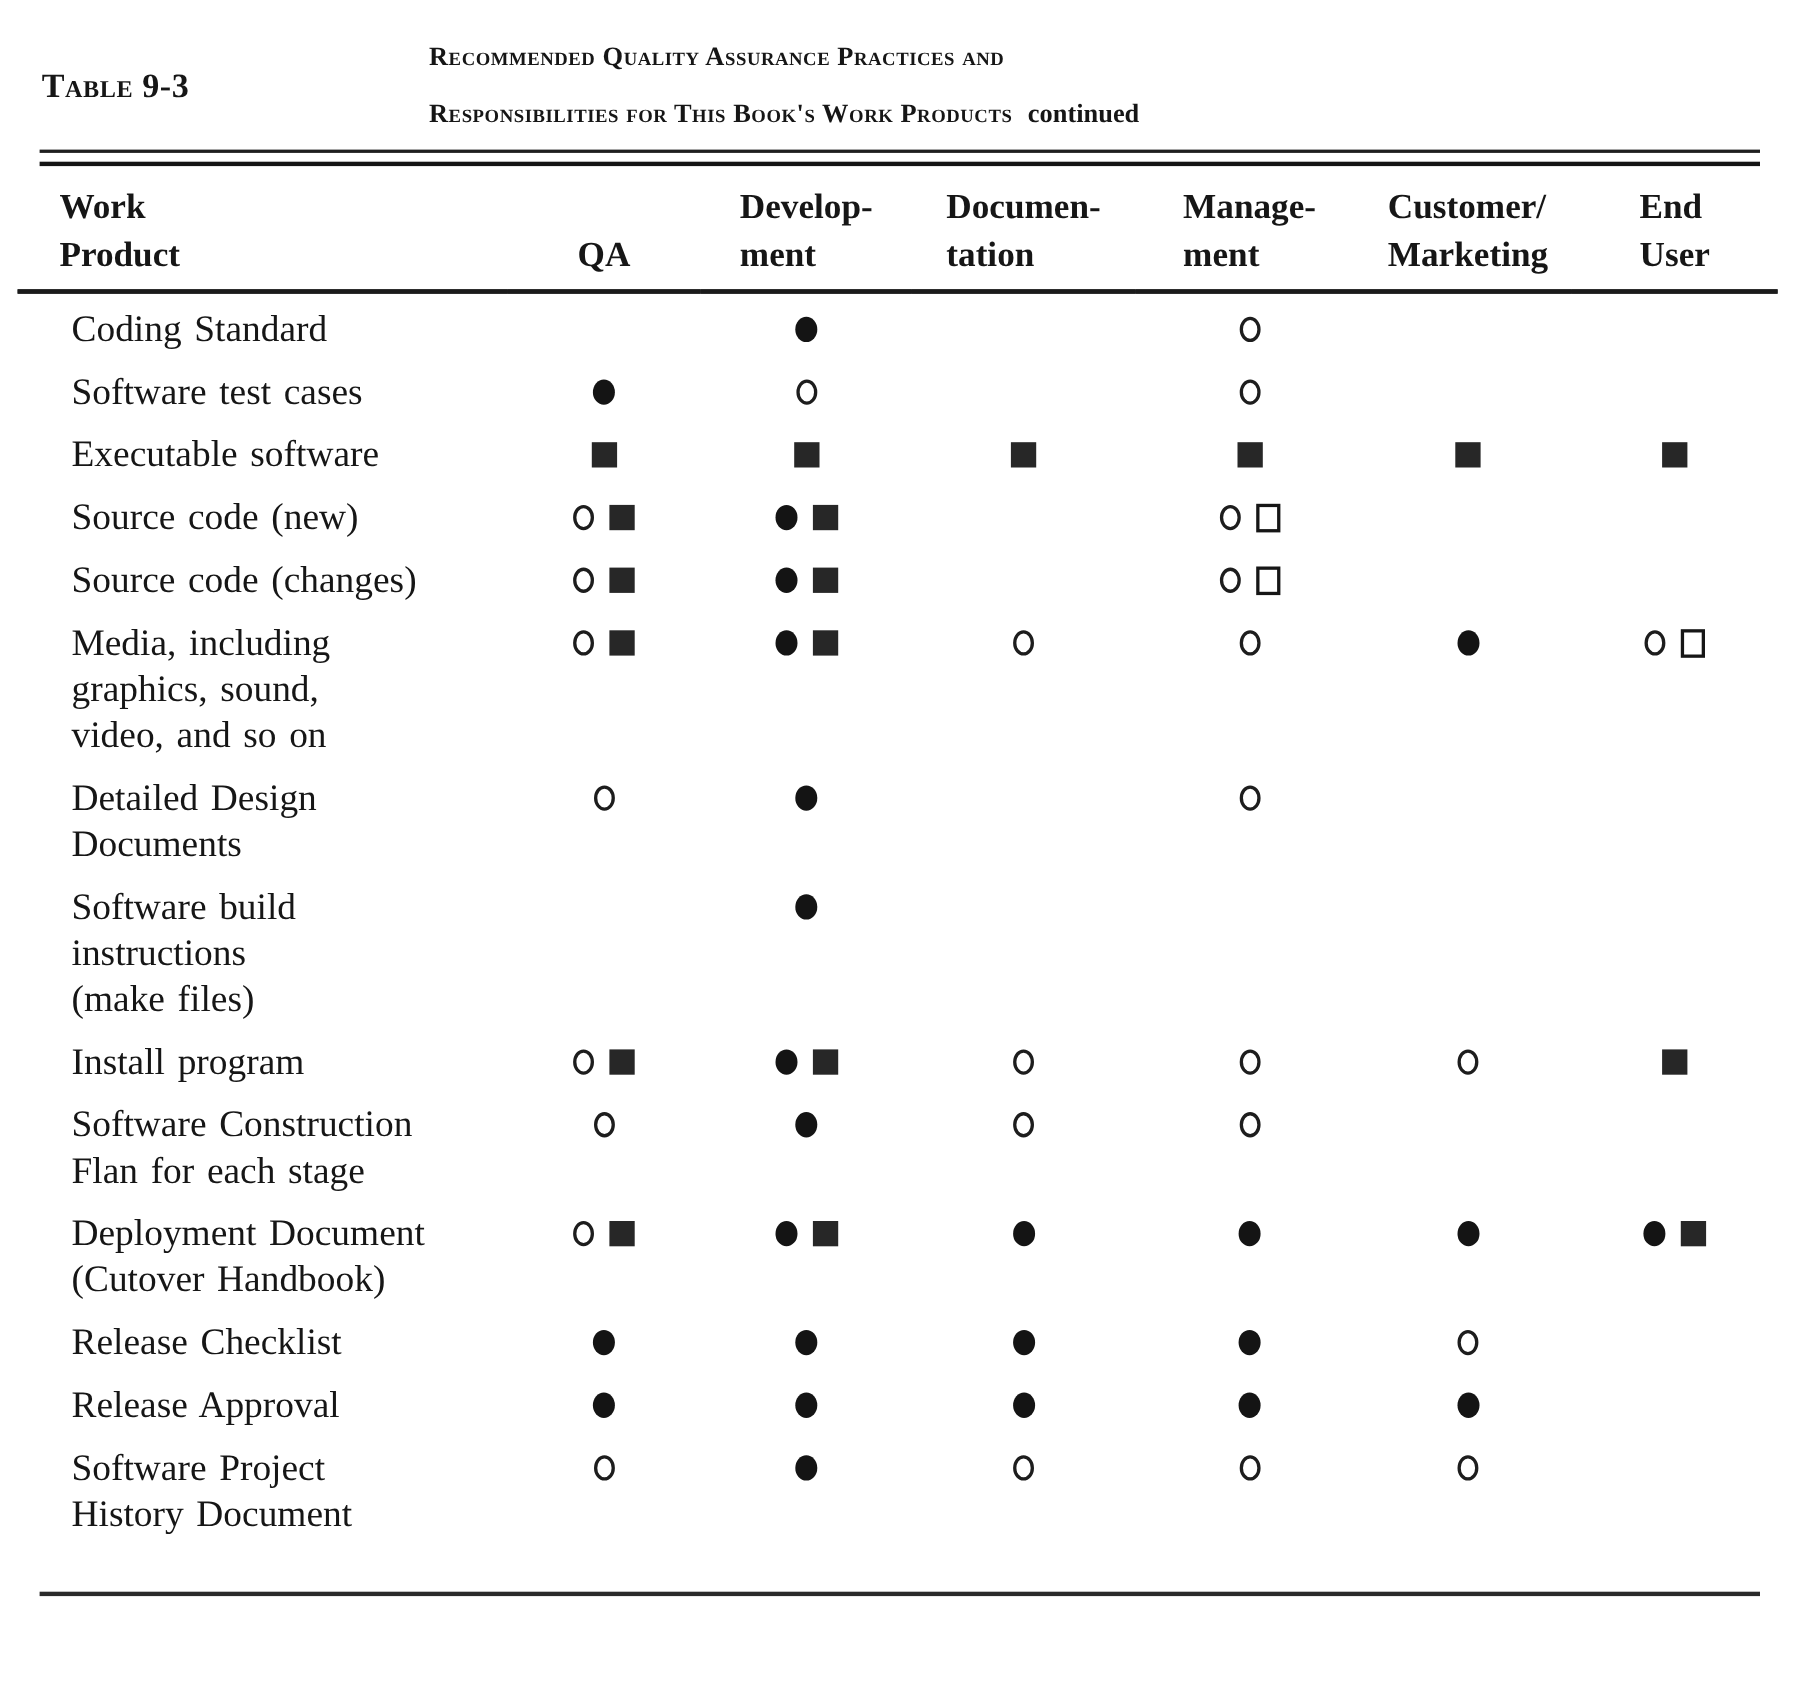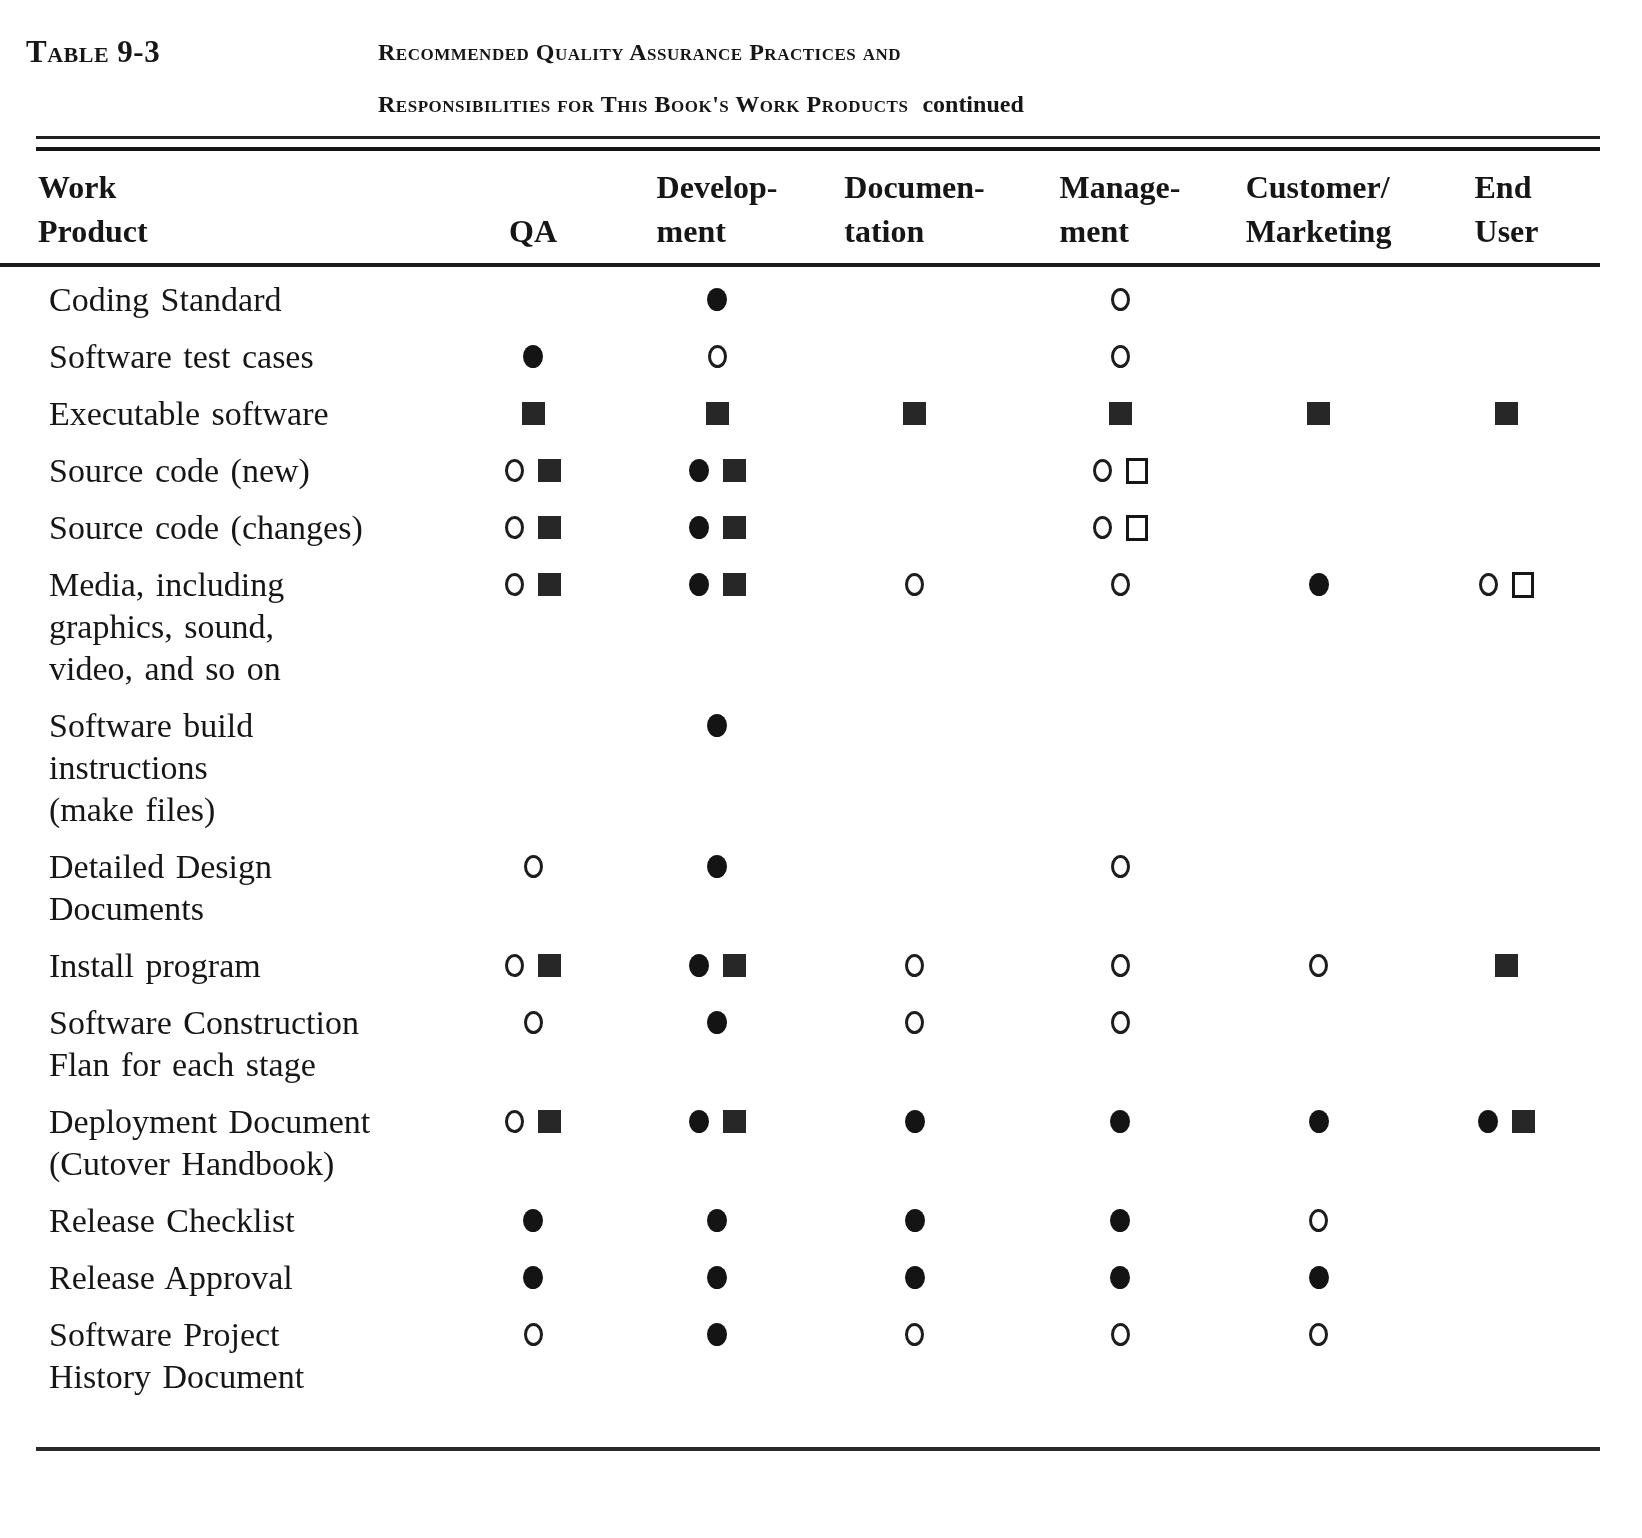--- a/index.html
+++ b/index.html
@@ -5,21 +5,21 @@
   html,body{margin:0;padding:0;background:#ffffff;}
   body{
     width:1642px;height:1538px;overflow:hidden;position:relative;
     font-family:"Liberation Serif","DejaVu Serif",serif;
     color:#161616;
     -webkit-font-smoothing:antialiased;
   }
   .page{width:1642px;height:1538px;padding-top:26px;box-sizing:border-box;}
 
   
-  .caption{display:flex;align-items:flex-start;margin-left:26px;margin-right:40px;}
+  .caption{display:flex;align-items:center;margin-left:38px;margin-right:40px;}
   .caption .table-label{
     width:352px;flex:0 0 352px;
     font-weight:bold;font-variant:small-caps;font-size:31px;line-height:52px;
     letter-spacing:0.5px;
   }
   .caption .title{
     font-weight:bold;font-variant:small-caps;font-size:24px;line-height:52px;
     letter-spacing:0.5px;
   }
   .caption .continued{
@@ -33,21 +33,21 @@
     border-top:3px solid #1f1f1f;border-bottom:4px solid #151515;
   }
   .rule-bottom{
     margin:34px 42px 0 36px;height:0;
     border-top:4px solid #2a2a2a;
   }
 
   
   table.qa-table{
     border-collapse:collapse;table-layout:fixed;
-    width:1600px;margin-top:6px;
+    width:1600px;margin-top:6px;margin-left:16px;
   }
   col.c-work{width:445px;}
   col.c-qa{width:176px;}
   col.c-dev{width:192px;}
   col.c-doc{width:203px;}
   col.c-mgmt{width:208px;}
   col.c-cust{width:189px;}
   col.c-end{width:187px;}
 
   thead th{
@@ -208,45 +208,45 @@
           </td>
           <td class="sym-cell"><span class="sym open-circle"></span><span class="sym filled-square"></span></td>
           <td class="sym-cell"><span class="sym filled-circle"></span><span class="sym filled-square"></span></td>
           <td class="sym-cell"><span class="sym open-circle"></span></td>
           <td class="sym-cell"><span class="sym open-circle"></span></td>
           <td class="sym-cell"><span class="sym filled-circle"></span></td>
           <td class="sym-cell"><span class="sym open-circle"></span><span class="sym open-square"></span></td>
         </tr>
         <tr>
           <td class="wp">
+            <div>Detailed Design</div>
+            <div>Documents</div>
+          </td>
+          <td class="sym-cell"><span class="sym open-circle"></span></td>
+          <td class="sym-cell"><span class="sym filled-circle"></span></td>
+          <td class="sym-cell"></td>
+          <td class="sym-cell"><span class="sym open-circle"></span></td>
+          <td class="sym-cell"></td>
+          <td class="sym-cell"></td>
+        </tr>
+        <tr>
+          <td class="wp">
             <div>Software build</div>
             <div>instructions</div>
             <div>(make files)</div>
           </td>
           <td class="sym-cell"></td>
           <td class="sym-cell"><span class="sym filled-circle"></span></td>
           <td class="sym-cell"></td>
           <td class="sym-cell"></td>
           <td class="sym-cell"></td>
           <td class="sym-cell"></td>
         </tr>
         <tr>
           <td class="wp">
-            <div>Detailed Design</div>
-            <div>Documents</div>
-          </td>
-          <td class="sym-cell"><span class="sym open-circle"></span></td>
-          <td class="sym-cell"><span class="sym filled-circle"></span></td>
-          <td class="sym-cell"></td>
-          <td class="sym-cell"><span class="sym open-circle"></span></td>
-          <td class="sym-cell"></td>
-          <td class="sym-cell"></td>
-        </tr>
-        <tr>
-          <td class="wp">
             <div>Install program</div>
           </td>
           <td class="sym-cell"><span class="sym open-circle"></span><span class="sym filled-square"></span></td>
           <td class="sym-cell"><span class="sym filled-circle"></span><span class="sym filled-square"></span></td>
           <td class="sym-cell"><span class="sym open-circle"></span></td>
           <td class="sym-cell"><span class="sym open-circle"></span></td>
           <td class="sym-cell"><span class="sym open-circle"></span></td>
           <td class="sym-cell"><span class="sym filled-square"></span></td>
         </tr>
         <tr>

